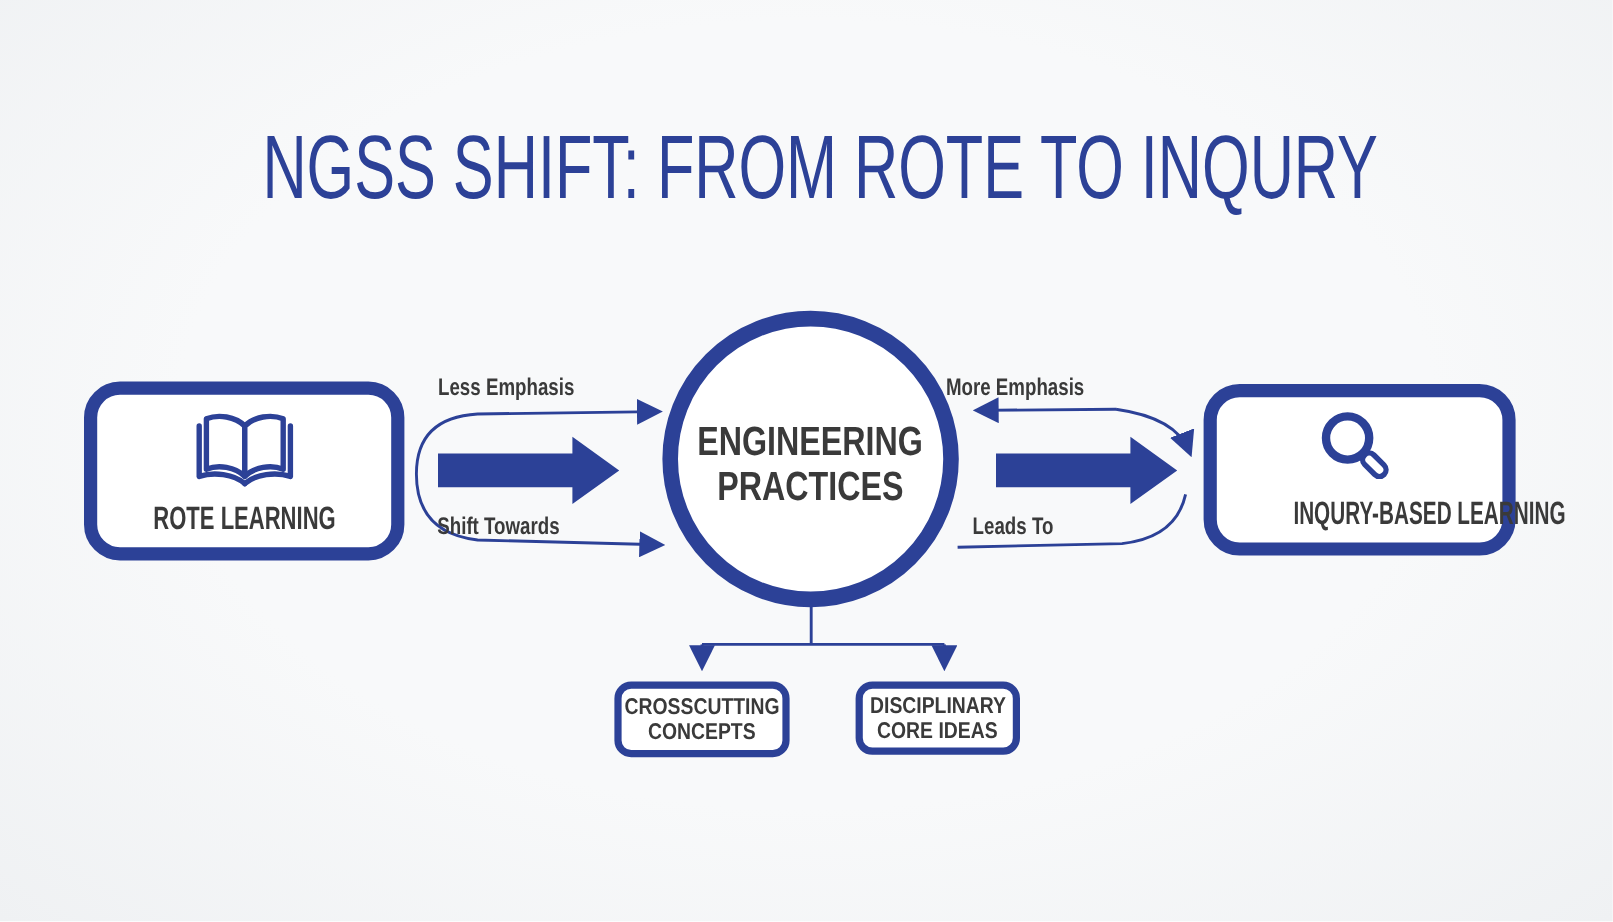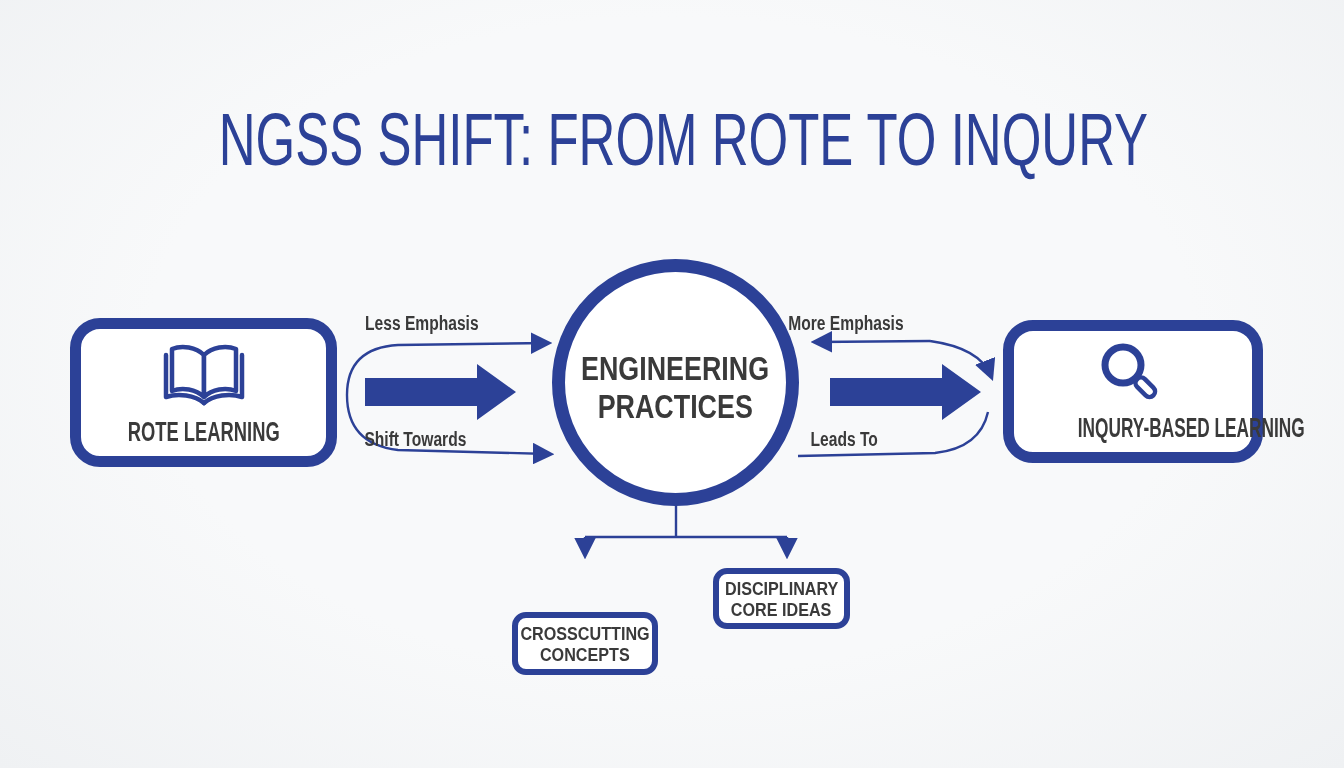--- a/index.html
+++ b/index.html
@@ -126,21 +126,21 @@
   <div class="abs edge-label" style="left:350px; top:428px;">
     <span class="cx" style="--sx:0.78">Shift Towards</span>
   </div>
   <div class="abs edge-label" style="left:772px; top:312px;">
     <span class="cx" style="--sx:0.78">More Emphasis</span>
   </div>
   <div class="abs edge-label" style="left:801px; top:428px;">
     <span class="cx" style="--sx:0.78">Leads To</span>
   </div>
 
-  <div class="abs smallbox" style="left:512px; top:568px; width:146px; height:63px;margin-top:44px;">
+  <div class="abs smallbox" style="left:512px; top:568px; width:146px; height:63px;">
     <div class="line">
       <span class="cx" style="--sx:0.85">CROSSCUTTING</span>
     </div>
     <div class="line">
       <span class="cx" style="--sx:0.85">CONCEPTS</span>
     </div>
   </div>
   <div class="abs smallbox" style="left:713px; top:568px; width:137px; height:61px;">
     <div class="line">
       <span class="cx" style="--sx:0.85">DISCIPLINARY</span>

